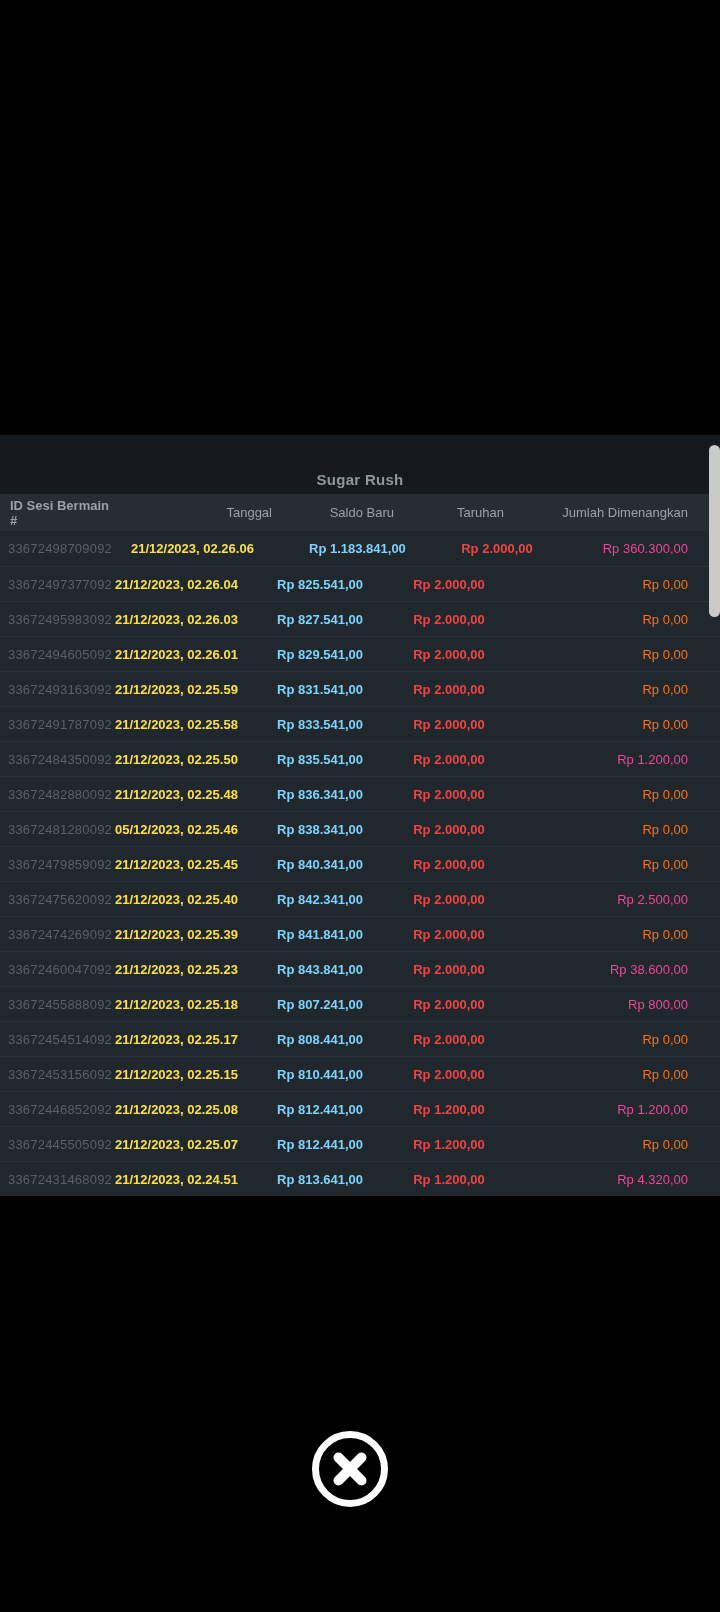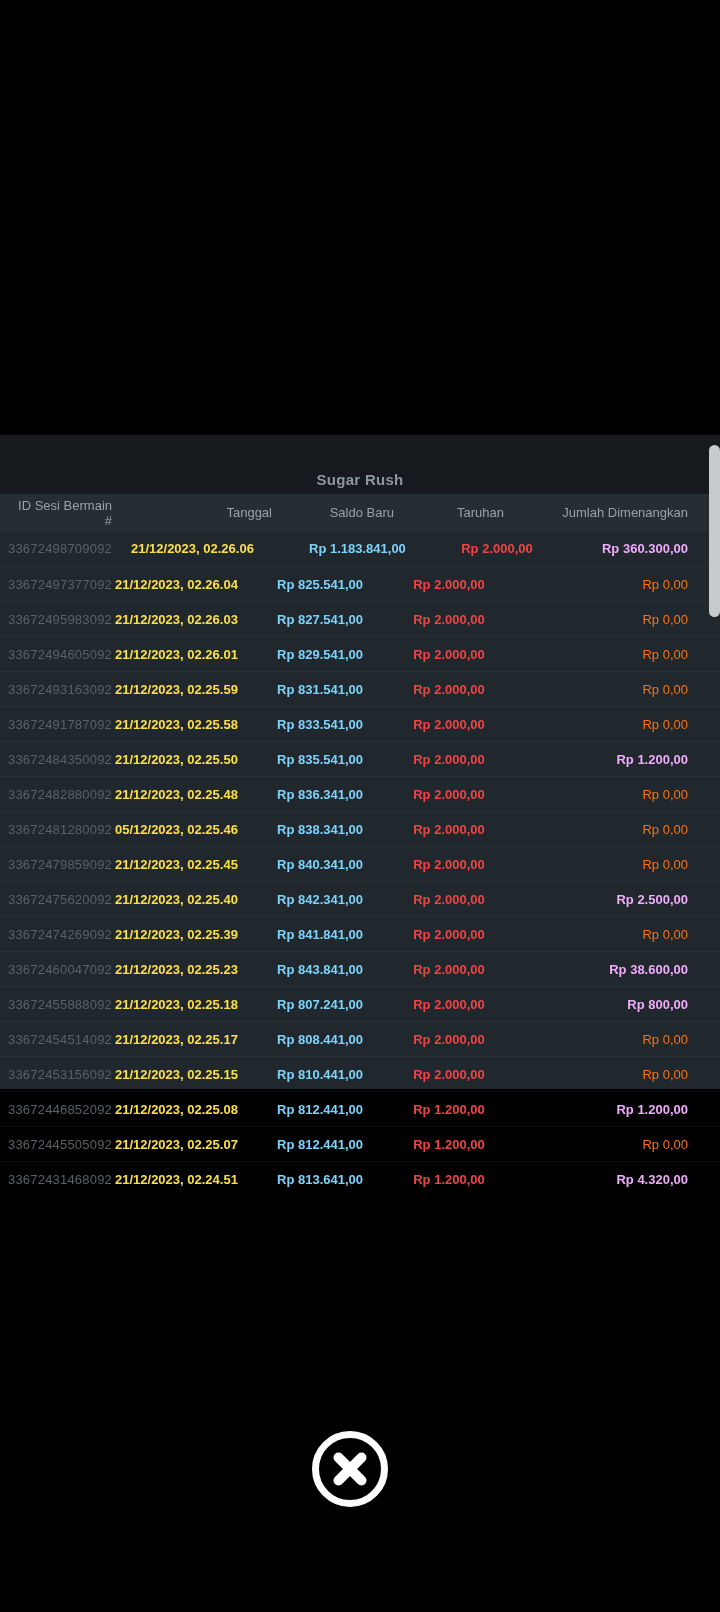--- a/index.html
+++ b/index.html
@@ -5,55 +5,55 @@
   html,body { margin:0; padding:0; }
   body {
     width:720px; height:1612px;
     background:#000;
     position:relative;
     font-family:"Liberation Sans", sans-serif;
     overflow:hidden;
   }
   .modal {
     position:absolute; top:435px; left:0;
-    width:720px; height:654px;
+    width:720px; height:761px;
     background:#20272d;
   }
   .titlebar {
     height:59px; background:#16191d;
     display:flex; align-items:flex-end; justify-content:center;
     padding-bottom:6px; box-sizing:border-box;
   }
   .title {
     color:#8f979e; font-size:15px; font-weight:600; letter-spacing:.3px;
   }
   .grid-cols {
     display:grid;
     grid-template-columns:112px 160px 122px 110px 1fr;
     padding-right:32px;
     align-items:center;
   }
   .thead {
     height:37px; background:#262d33;
     color:#9aa2a8; font-size:13px; font-weight:400;
   }
-  .thead .h-id { text-align:right; padding-left:10px; }
+  .thead .h-id { text-align:left; padding-left:10px;font-weight:bold; }
   .thead .h-c  { text-align:right; }
   .tbody { }
   .row {
     height:35px; box-sizing:border-box;
     border-top:1px solid rgba(255,255,255,0.05);
     font-size:13px;
   }
   .row:first-child { border-top:none;gap:16px; }
   .c-id   { color:#596169; padding-left:8px; font-weight:400; letter-spacing:.2px; }
   .c-date { color:#fde047; font-weight:700; padding-left:3px; }
   .c-saldo{ color:#7dd3fc; font-weight:700; padding-left:5px; }
   .c-bet  { color:#ef4444; font-weight:700; text-align:center; }
-  .c-win  { color:#f0abfc; font-weight:700; text-align:right; }
+  .c-win  { color:#ec4899; font-weight:400; text-align:right; }
   .c-win.muted { color:#f97316; font-weight:400; }
   .scroll-thumb {
     position:absolute; top:10px; right:0;
     width:11px; height:172px;
     background:#c8cacc; border-radius:6px;
   }
   .close-btn {
     position:absolute; left:311px; top:1430px;
     width:78px; height:78px;
     background:transparent; border:none; padding:0; margin:0;

